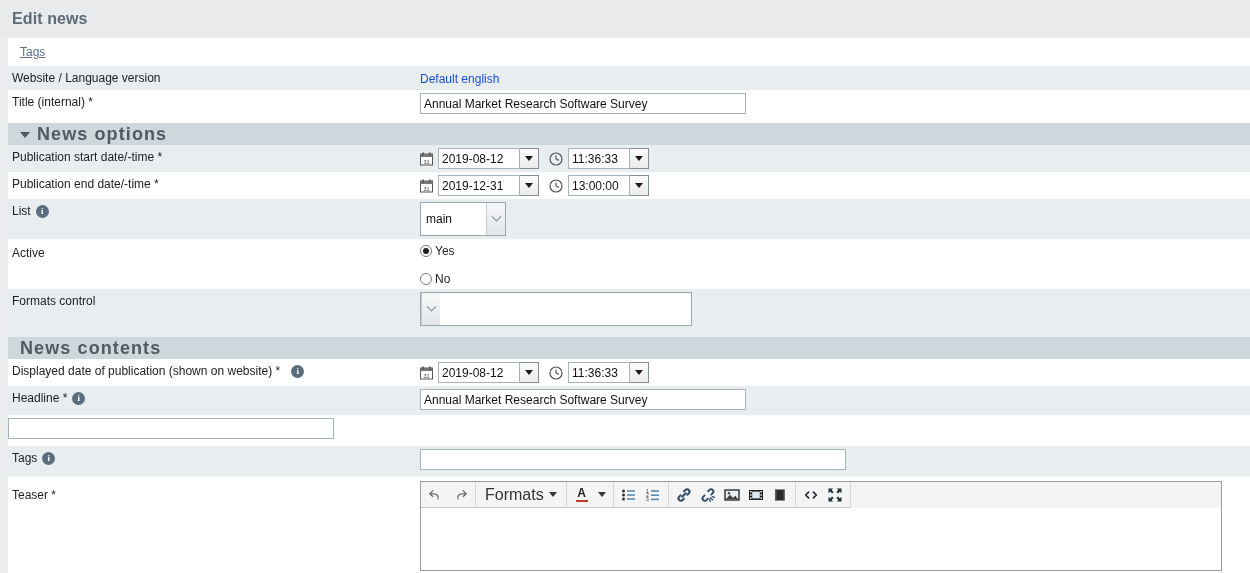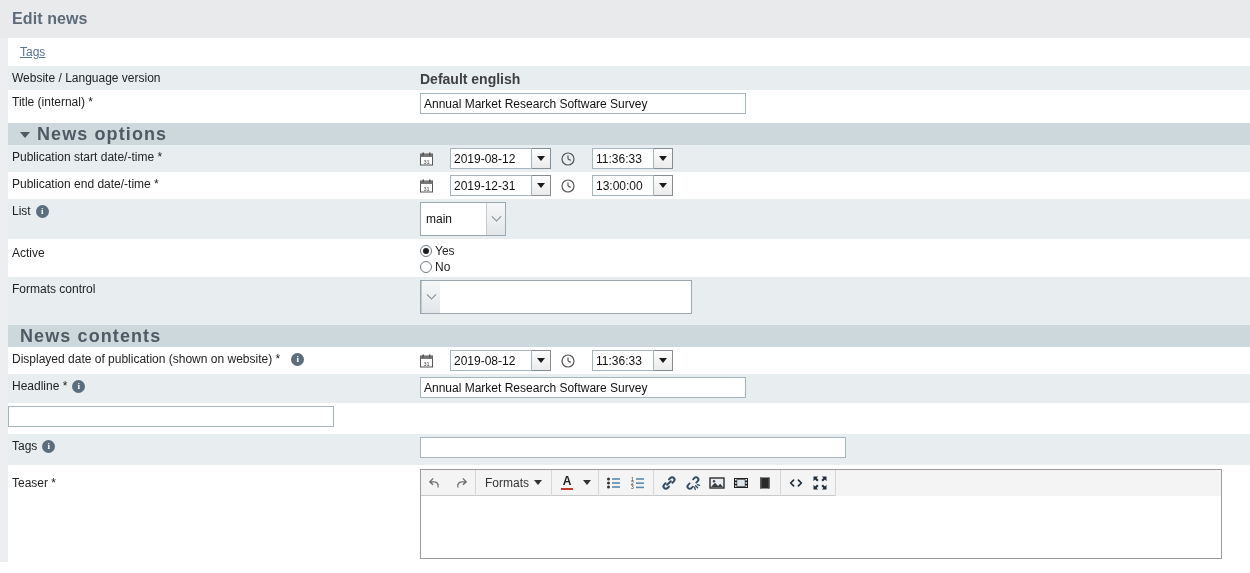--- a/index.html
+++ b/index.html
@@ -67,21 +67,21 @@
     white-space: nowrap;
   }
   .field-cell {
     flex: 1 1 auto;
     padding: 3px 0 3px 0;
     display: flex;
     align-items: center;
     gap: 5px;
     min-height: 24px;
   }
-  .static-val { font-size: 14px; color: #404040; padding-top: 2px; font-weight: bold; }
+  .static-val { font-size: 12px; color: #1d4ed8; padding-top: 2px; }
 
   
   .section-hdr {
     height: 22px;
     background: #cdd8dd;
     display: flex; align-items: center;
     padding-left: 12px;
     gap: 7px;
     border-left: 8px solid #eceef0;
   }
@@ -134,21 +134,21 @@
     background: linear-gradient(#fdfdfd,#ebebeb);
     display: flex; align-items: center; justify-content: center;
     cursor: pointer;
   }
   .spin-btn .caret {
     width: 0; height: 0;
     border-left: 4px solid transparent;
     border-right: 4px solid transparent;
     border-top: 5px solid #1b1b1b;
   }
-  .dt-group { display: flex; align-items: center; margin-left: 12px; }
+  .dt-group { display: flex; align-items: center; }
 
   
   .ico { display: inline-flex; align-items: center; justify-content: center; }
   .cal-ico { width: 13px; height: 14px; }
   .clock-ico { width: 14px; height: 14px; }
 
   
   .sel {
     height: 34px;
     border: 1px solid #9aa7b0;
@@ -172,21 +172,21 @@
   .sel .sel-btn .chev {
     width: 7px; height: 7px;
     border-right: 1.6px solid #7d868d;
     border-bottom: 1.6px solid #7d868d;
     transform: rotate(45deg) translate(-2px,-2px);
   }
   .sel-list { width: 86px; }
   .sel-access { width: 272px; }
 
   
-  .radio-wrap { display: flex; flex-direction: column; gap: 2px; padding-top: 1px; }
+  .radio-wrap { display: flex; flex-direction: column; gap: 14px; padding-top: 1px; }
   .radio-line { display: flex; align-items: center; gap: 3px; cursor: pointer; }
   .radio {
     width: 12px; height: 12px; border-radius: 50%;
     border: 1px solid #6f7c85; background: #fff;
     display: flex; align-items: center; justify-content: center;
   }
   .radio.on::after {
     content: ""; width: 6px; height: 6px; border-radius: 50%;
     background: #1e1e1e;
   }
@@ -221,21 +221,21 @@
     padding: 0 3px;
   }
   .tb-btn {
     width: 24px; height: 22px;
     display: flex; align-items: center; justify-content: center;
     cursor: pointer;
   }
   .tb-text {
     display: flex; align-items: center; gap: 5px;
     padding: 0 6px; height: 22px;
-    font-size: 12px; color: #333; cursor: pointer;
+    font-size: 16px; color: #333; cursor: pointer;
   }
   .tb-caret {
     width: 0; height: 0;
     border-left: 4px solid transparent;
     border-right: 4px solid transparent;
     border-top: 5px solid #333;
   }
   .tb-filler { flex: 1 1 auto; height: 26px; background: #f4f4f4; }
   .editor-body {
     height: 62px;

